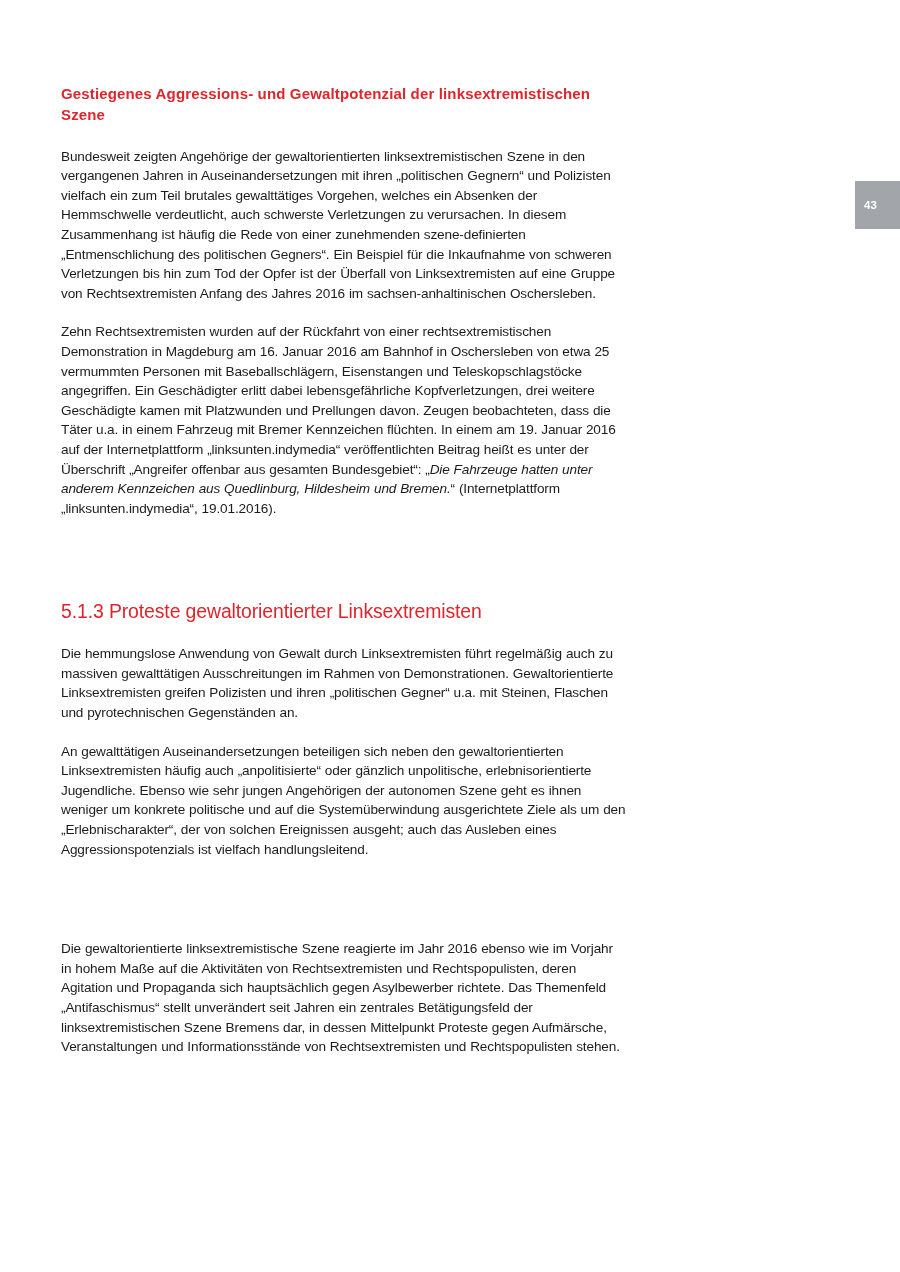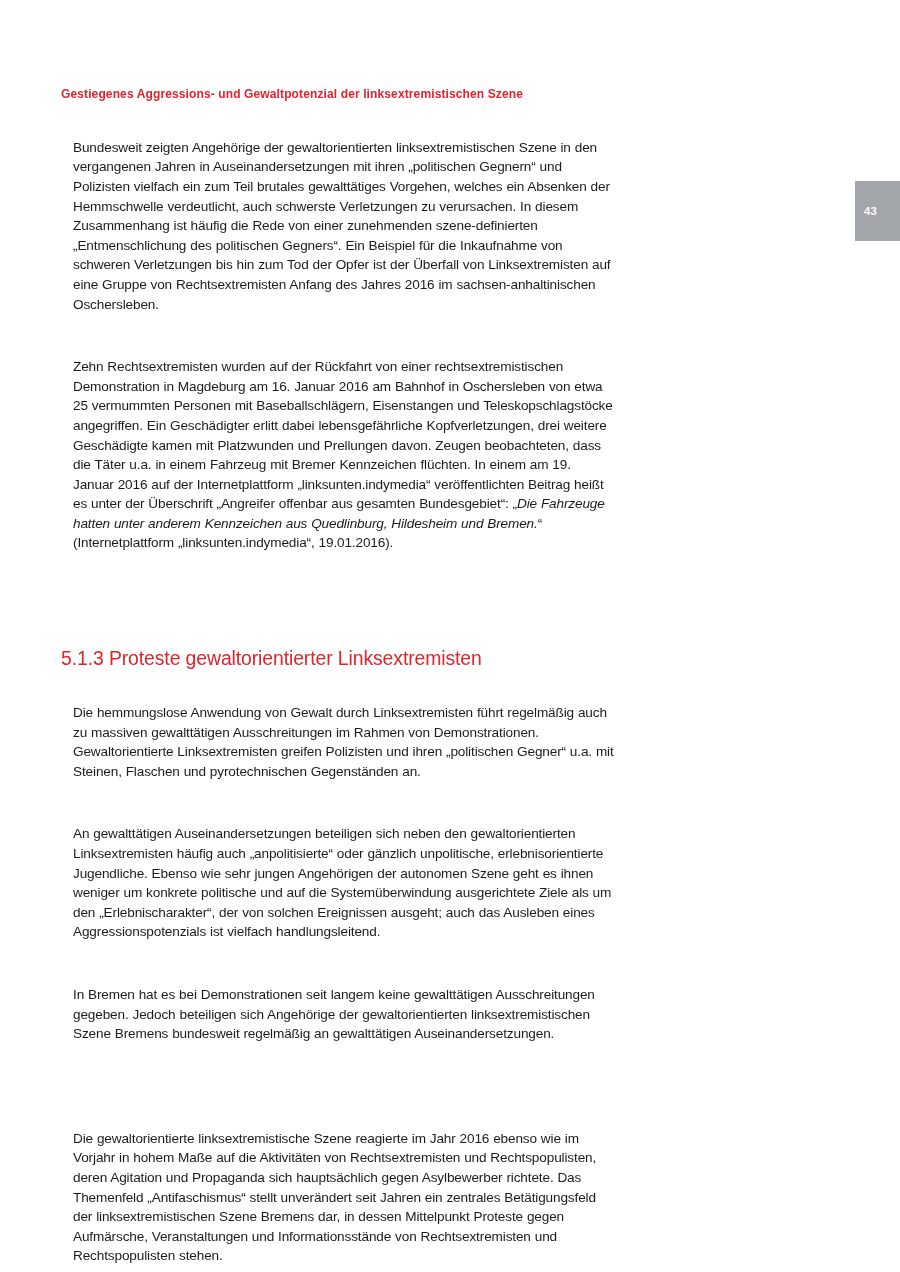--- a/index.html
+++ b/index.html
@@ -22,21 +22,21 @@
     width: 900px;
     height: 1272px;
   }
 
   
   .page-marker {
     position: absolute;
     left: 855px;
     top: 181px;
     width: 45px;
-    height: 60px;
+    height: 48px;
     background: #a2a5aa;
     color: #ffffff;
     font-size: 11.5px;
     font-weight: bold;
     display: flex;
     align-items: center;
     justify-content: flex-start;
     padding-left: 9px;
     box-sizing: border-box;
     letter-spacing: 0.2px;
@@ -45,38 +45,38 @@
   
   .content {
     position: absolute;
     left: 61px;
     top: 84px;
     width: 566px;
   }
 
   h3.sub-heading {
     margin: 0;
-    font-size: 12px;
+    font-size: 15px;
     font-weight: bold;
     line-height: 20.8px;
     color: #e0242b;
     letter-spacing: 0.01em;
   }
 
   h2.section-heading {
     margin: 0;
     font-size: 19.4px;
     font-weight: normal;
     line-height: 24px;
     color: #e0242b;
     letter-spacing: -0.1px;
   }
 
   p.body {
-    margin: 12px;
+    margin: 0;
     font-size: 13.6px;
     line-height: 19.6px;
     color: #1c1c1c;
     text-align: left;
     letter-spacing: -0.01em;
     word-spacing: 0.02em;
   }
 
   em.quote {
     font-style: italic;
@@ -118,21 +118,20 @@
     <div class="gap-after-section-heading"></div>
 
     <p class="body">Die hemmungslose Anwendung von Gewalt durch Linksextremisten führt regelmäßig auch zu massiven gewalttätigen Ausschreitungen im Rahmen von Demonstrationen. Gewaltorientierte Linksextremisten greifen Polizisten und ihren „politischen Gegner“ u.a. mit Steinen, Flaschen und pyrotechnischen Gegenständen an.</p>
 
     <div class="gap-between-paragraphs"></div>
 
     <p class="body">An gewalttätigen Auseinandersetzungen beteiligen sich neben den gewaltorientierten Linksextremisten häufig auch „anpolitisierte“ oder gänzlich unpolitische, erlebnisorientierte Jugendliche. Ebenso wie sehr jungen Angehörigen der autonomen Szene geht es ihnen weniger um konkrete politische und auf die Systemüberwindung ausgerichtete Ziele als um den „Erlebnischarakter“, der von solchen Ereignissen ausgeht; auch das Ausleben eines Aggressionspotenzials ist vielfach handlungsleitend.</p>
 
     <div class="gap-between-paragraphs"></div>
 
-    <p class="body">In Bremen hat es bei Demonstrationen seit langem keine gewalttätigen Ausschreitungen gegeben. Jedoch beteiligen sich Angehörige der gewaltorientierten linksextremistischen Szene Bremens bundesweit regelmäßig an gewalttätigen Auseinandersetzungen.</p>
 
     <div class="gap-before-subheading"></div>
 
 
     <div class="gap-after-subheading2"></div>
 
     <p class="body">Die gewaltorientierte linksextremistische Szene reagierte im Jahr 2016 ebenso wie im Vorjahr in hohem Maße auf die Aktivitäten von Rechtsextremisten und Rechtspopulisten, deren Agitation und Propaganda sich hauptsächlich gegen Asylbewerber richtete. Das Themenfeld „Antifaschismus“ stellt unverändert seit Jahren ein zentrales Betätigungsfeld der linksextremistischen Szene Bremens dar, in dessen Mittelpunkt Proteste gegen Aufmärsche, Veranstaltungen und Informationsstände von Rechtsextremisten und Rechtspopulisten stehen.</p>
 
   </div>
 </div>

